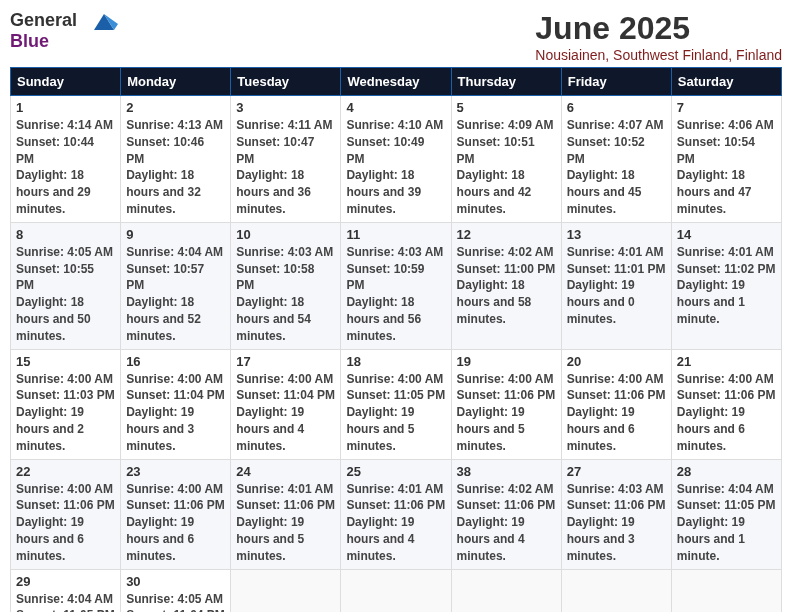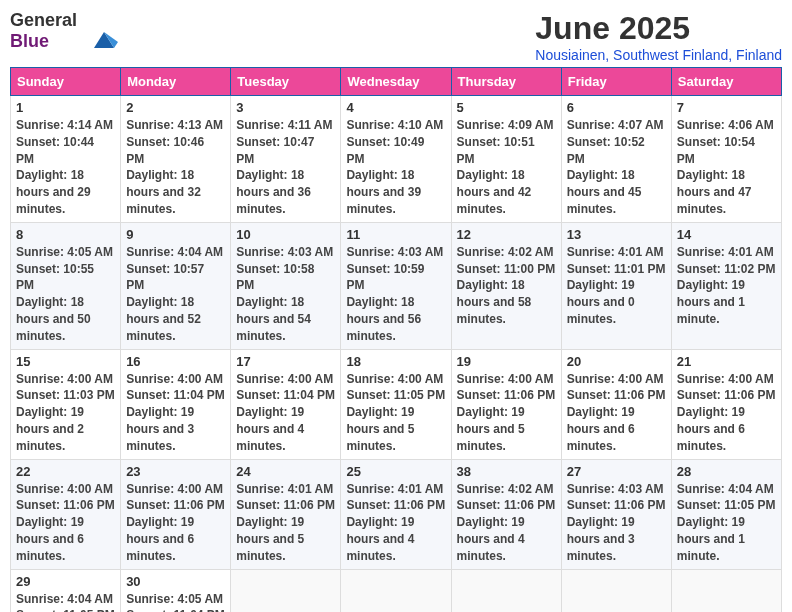--- a/index.html
+++ b/index.html
@@ -11,21 +11,21 @@
       padding: 10px;
     }
     .header-area {
       display: flex;
       align-items: flex-start;
       justify-content: space-between;
       margin-bottom: 4px;
     }
     .logo {
       display: flex;
-      align-items: flex-end;
+      align-items: flex-start;
       gap: 11px;
     }
     .logo-text {
       font-size: 18px;
       font-weight: bold;
     }
     .logo-general { color: #333; }
     .logo-blue { color: #701a75; }
     .logo-icon {
       width: 28px;
@@ -35,29 +35,29 @@
     .title-area {
       text-align: left;
     }
     .month-title {
       font-size: 32px;
       font-weight: bold;
       color: #333;
     }
     .location-subtitle {
       font-size: 14px;
-      color: #1d4ed8;
+      color: #7f1d1d;
     }
     .calendar-table {
       width: 100%;
       border-collapse: collapse;
       border: 1px solid #ccc;
     }
     .calendar-table th {
-      background-color: #ec4899;
+      background-color: #0f172a;
       color: #fff;
       text-align: left;
       padding: 6px 6px;
       font-size: 13px;
       border: 1px solid #1a5fa8;
     }
     .calendar-table td {
       vertical-align: top;
       padding: 4px 5px;
       border: 1px solid #ddd;

